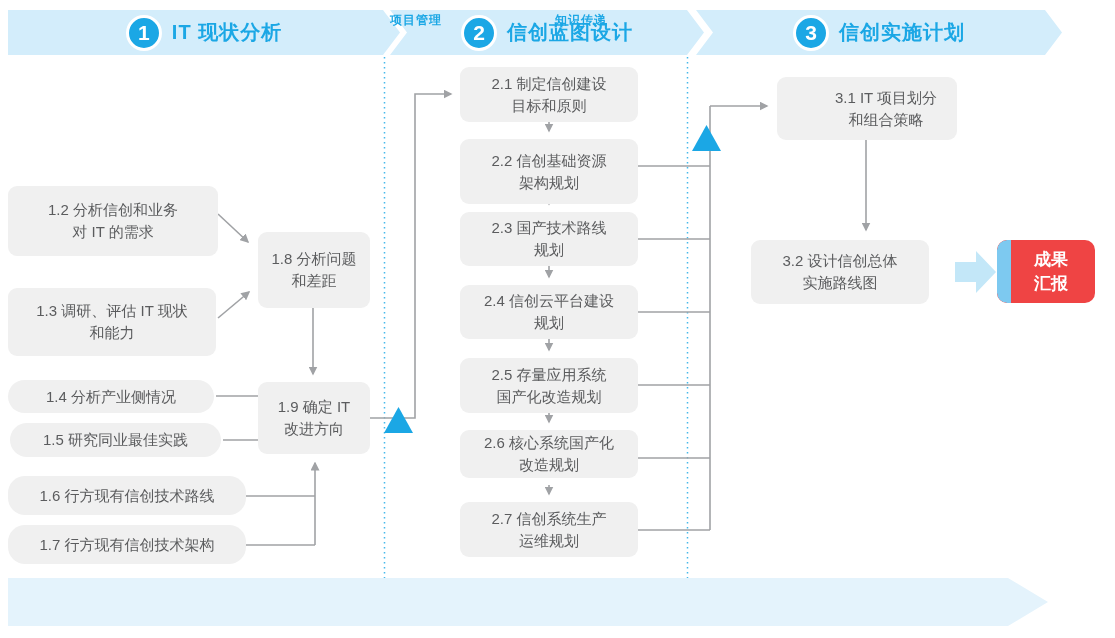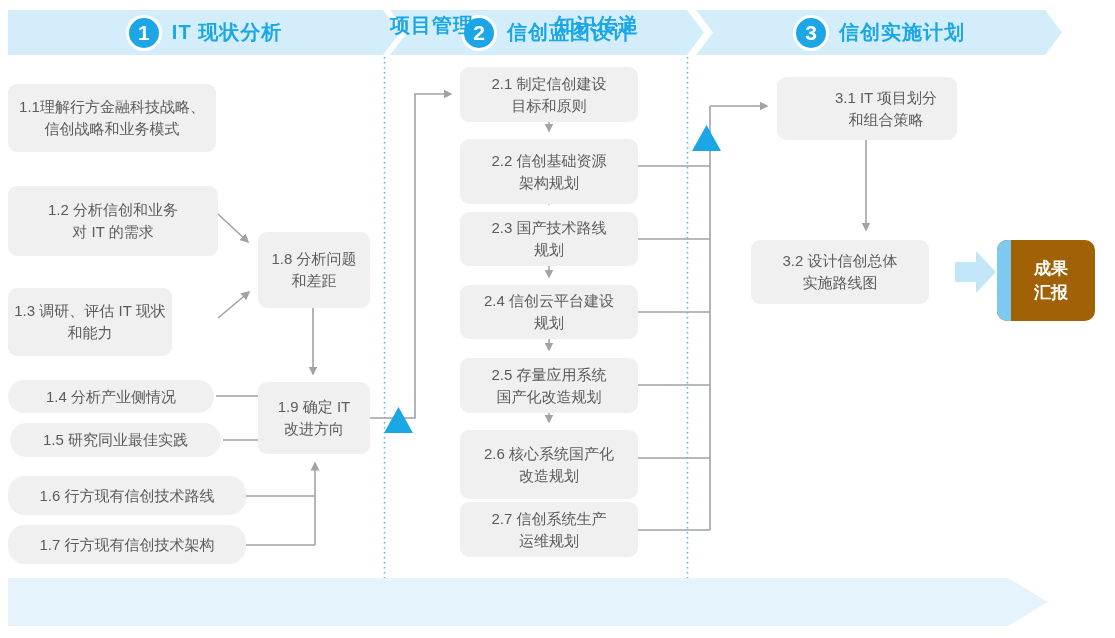--- a/index.html
+++ b/index.html
@@ -22,50 +22,50 @@
 
   
   .box{position:absolute;background:#F0F0F0;border-radius:9px;color:#5B5C5E;font-size:15px;
        line-height:1.45;display:flex;flex-direction:column;align-items:center;justify-content:center;
        text-align:center;box-sizing:border-box;padding:2px 4px;}
   .pill{border-radius:17px;}
   .box span{white-space:nowrap;}
 
   .b11{left:8px;top:84px;width:208px;height:68px;}
   .b12{left:8px;top:186px;width:210px;height:70px;}
-  .b13{left:8px;top:288px;width:164px;height:68px;}
+  .b13{left:8px;top:288px;width:208px;height:68px;}
   .b14{left:8px;top:380px;width:206px;height:33px;text-align:right;}
   .b15{left:10px;top:423px;width:211px;height:34px;}
   .b16{left:8px;top:476px;width:238px;height:39px;}
   .b17{left:8px;top:525px;width:238px;height:39px;}
   .b18{left:258px;top:232px;width:112px;height:76px;}
   .b19{left:258px;top:382px;width:112px;height:72px;}
   .b21{left:460px;top:67px;width:178px;height:55px;}
   .b22{left:460px;top:139px;width:178px;height:65px;}
   .b23{left:460px;top:212px;width:178px;height:54px;}
   .b24{left:460px;top:285px;width:178px;height:54px;}
   .b25{left:460px;top:358px;width:178px;height:55px;}
-  .b26{left:460px;top:430px;width:178px;height:69px;}
+  .b26{left:460px;top:430px;width:178px;height:48px;}
   .b27{left:460px;top:502px;width:178px;height:55px;}
   .b31{left:777px;top:77px;width:180px;height:63px;padding-left:42px;}
   .b32{left:751px;top:240px;width:178px;height:64px;}
 
   
-  .result{position:absolute;left:997px;top:240px;width:98px;height:81px;background:#a16207;
+  .result{position:absolute;left:997px;top:240px;width:98px;height:63px;background:#ef4444;
           border-radius:10px;color:#fff;font-weight:bold;font-size:17px;line-height:1.4;
           display:flex;flex-direction:column;align-items:center;justify-content:center;
           text-align:center;overflow:hidden;}
   .result-stripe{position:absolute;left:0;top:0;bottom:0;width:14px;background:#7DC9F0;
                  border-radius:10px 0 0 10px;}
   .result span{position:relative;padding-left:10px;}
 
   
   .bottom-band{position:absolute;left:8px;top:578px;width:1040px;height:48px;background:#E4F3FC;
                clip-path:polygon(0 0,calc(100% - 40px) 0,100% 50%,calc(100% - 40px) 100%,0 100%);}
-  .bottom-label{position:absolute;top:12px;color:#1BA7E5;font-weight:bold;font-size:20px;
+  .bottom-label{position:absolute;top:12px;color:#1BA7E5;font-weight:bold;font-size:12px;
                 letter-spacing:1px;white-space:nowrap;}
   .bottom-label.pm{left:390px;}
   .bottom-label.kt{left:555px;}
 
   
   .legend{position:absolute;left:828px;top:517px;display:flex;align-items:flex-end;gap:12px;}
   .legend-triangle{width:0;height:0;border-left:14px solid transparent;
                    border-right:14px solid transparent;border-bottom:25px solid #1BA7E5;}
   .legend-label{color:#414144;font-weight:bold;font-size:17px;padding-bottom:1px;white-space:nowrap;}
 
@@ -137,24 +137,20 @@
       </div>
     <div class="band-title">信创蓝图设计</div>
   </div>
   <div class="band band3">
     <div class="num-circle">
         <span>3</span>
       </div>
     <div class="band-title">信创实施计划</div>
   </div>
 
-  <div class="box b11">
-    <span>1.1理解行方金融科技战略、</span>
-    <span>信创战略和业务模式</span>
-  </div>
   <div class="box b12">
     <span>1.2 分析信创和业务</span>
     <span>对 IT 的需求</span>
   </div>
   <div class="box b13">
     <span>1.3 调研、评估 IT 现状</span>
     <span>和能力</span>
   </div>
   <div class="box pill b14">
     <span>1.4 分析产业侧情况</span>

